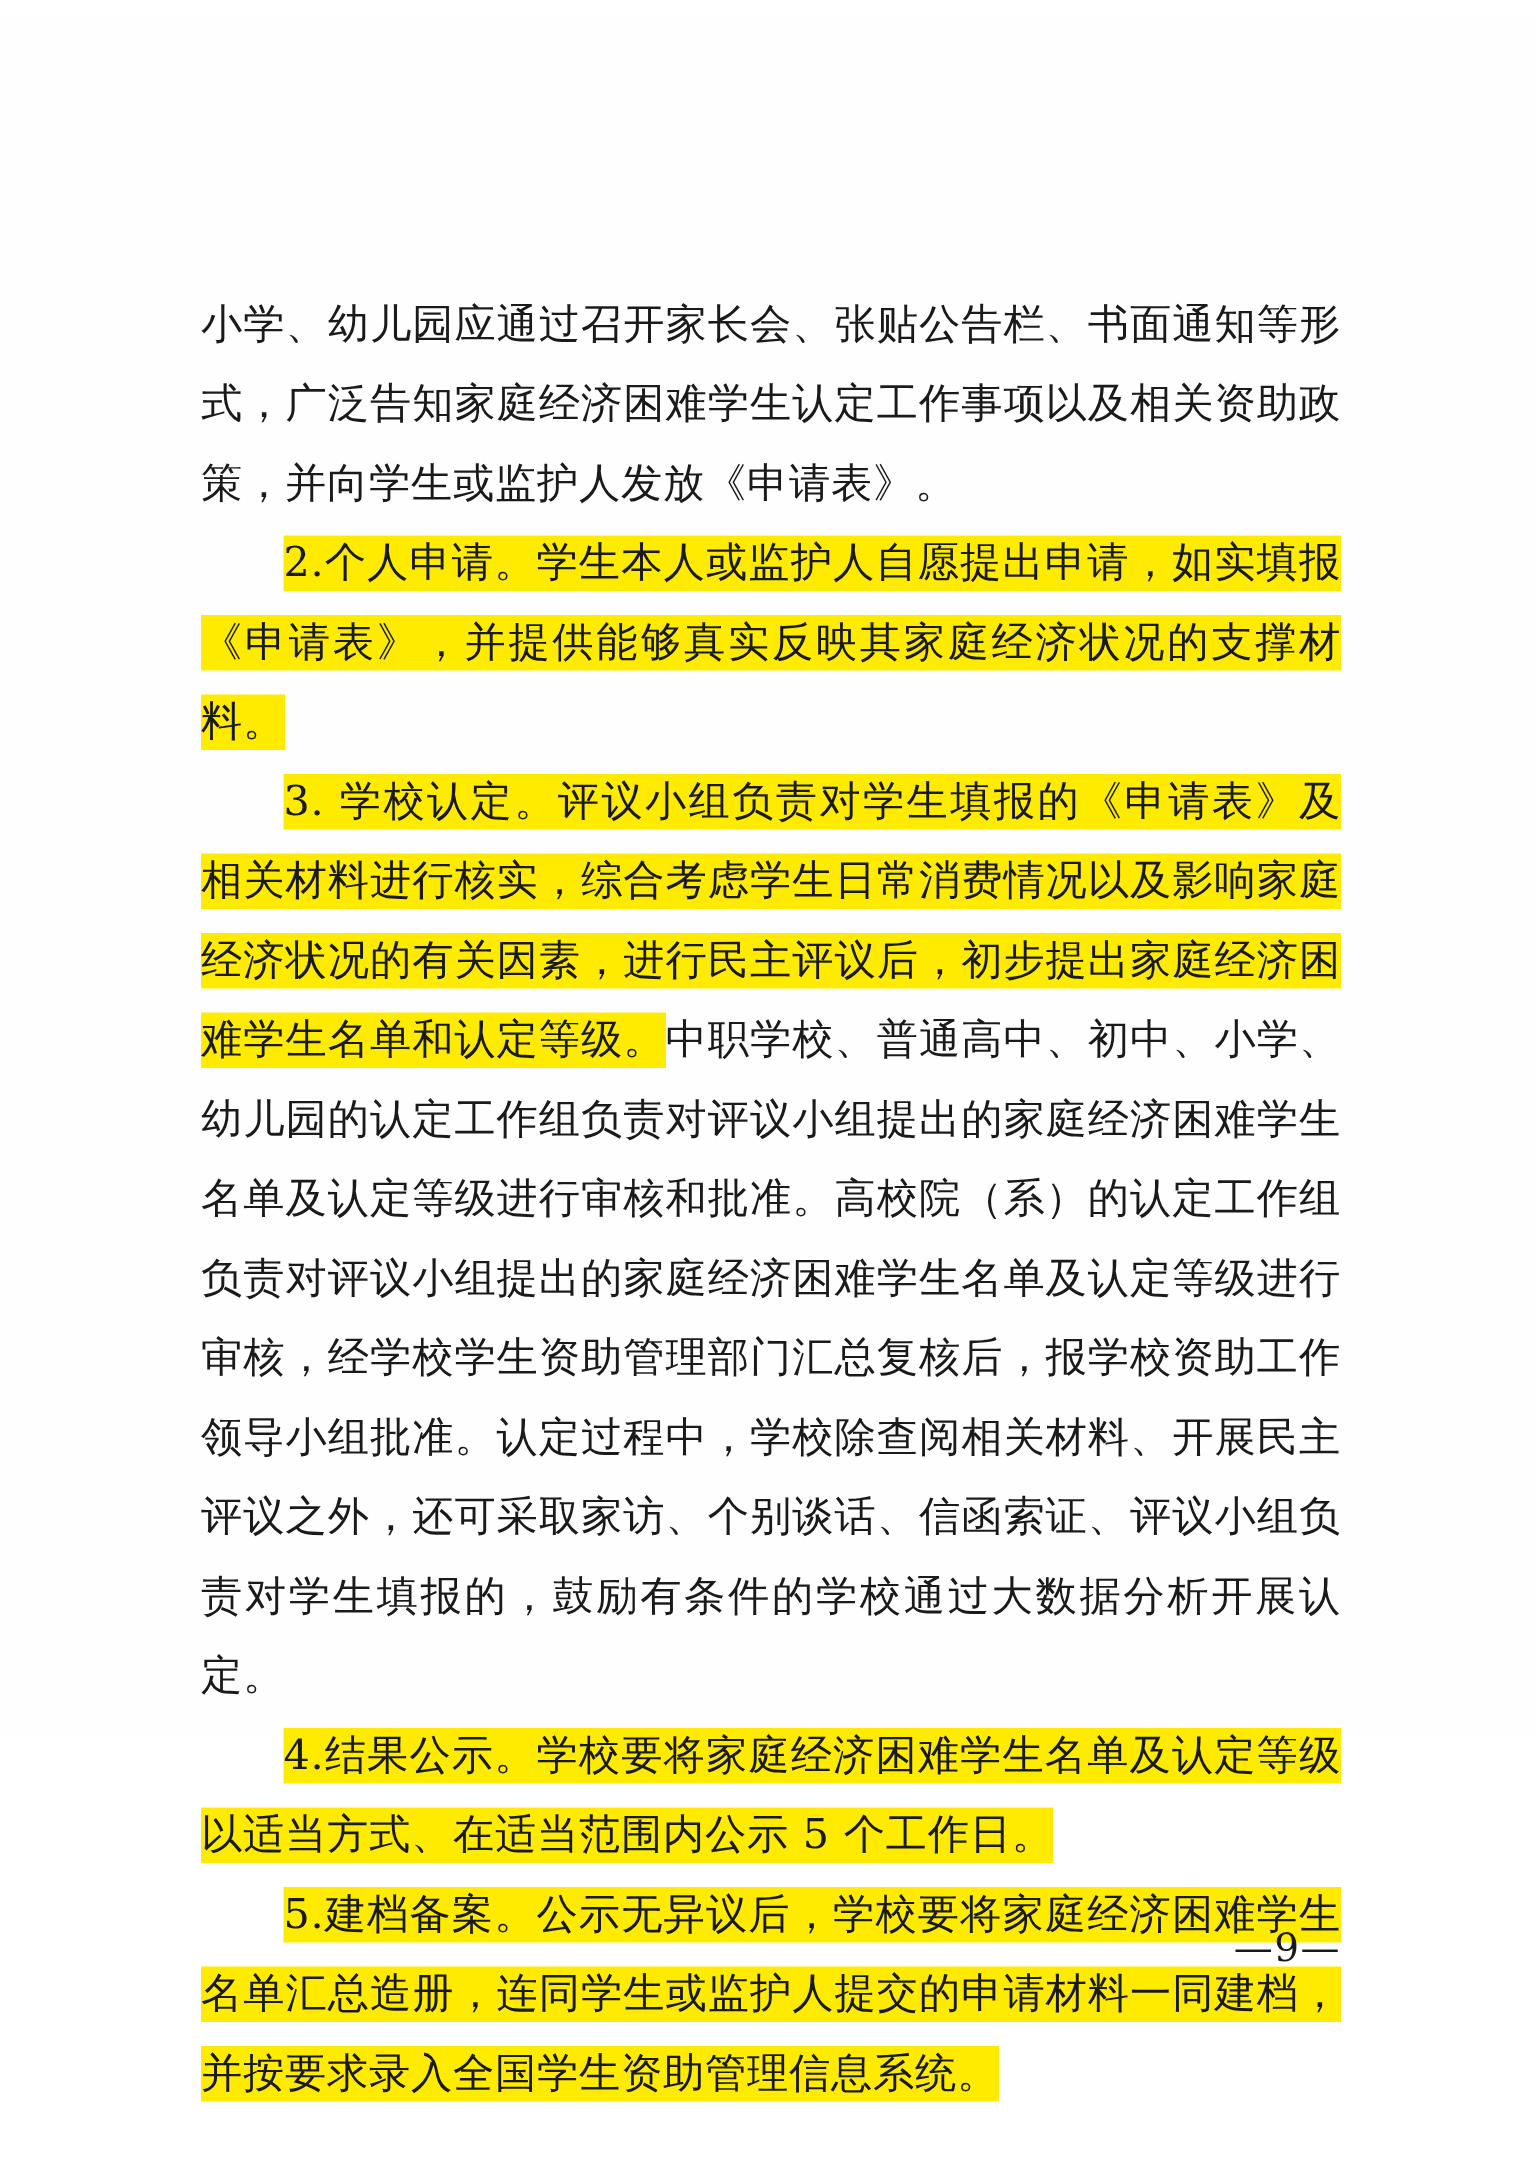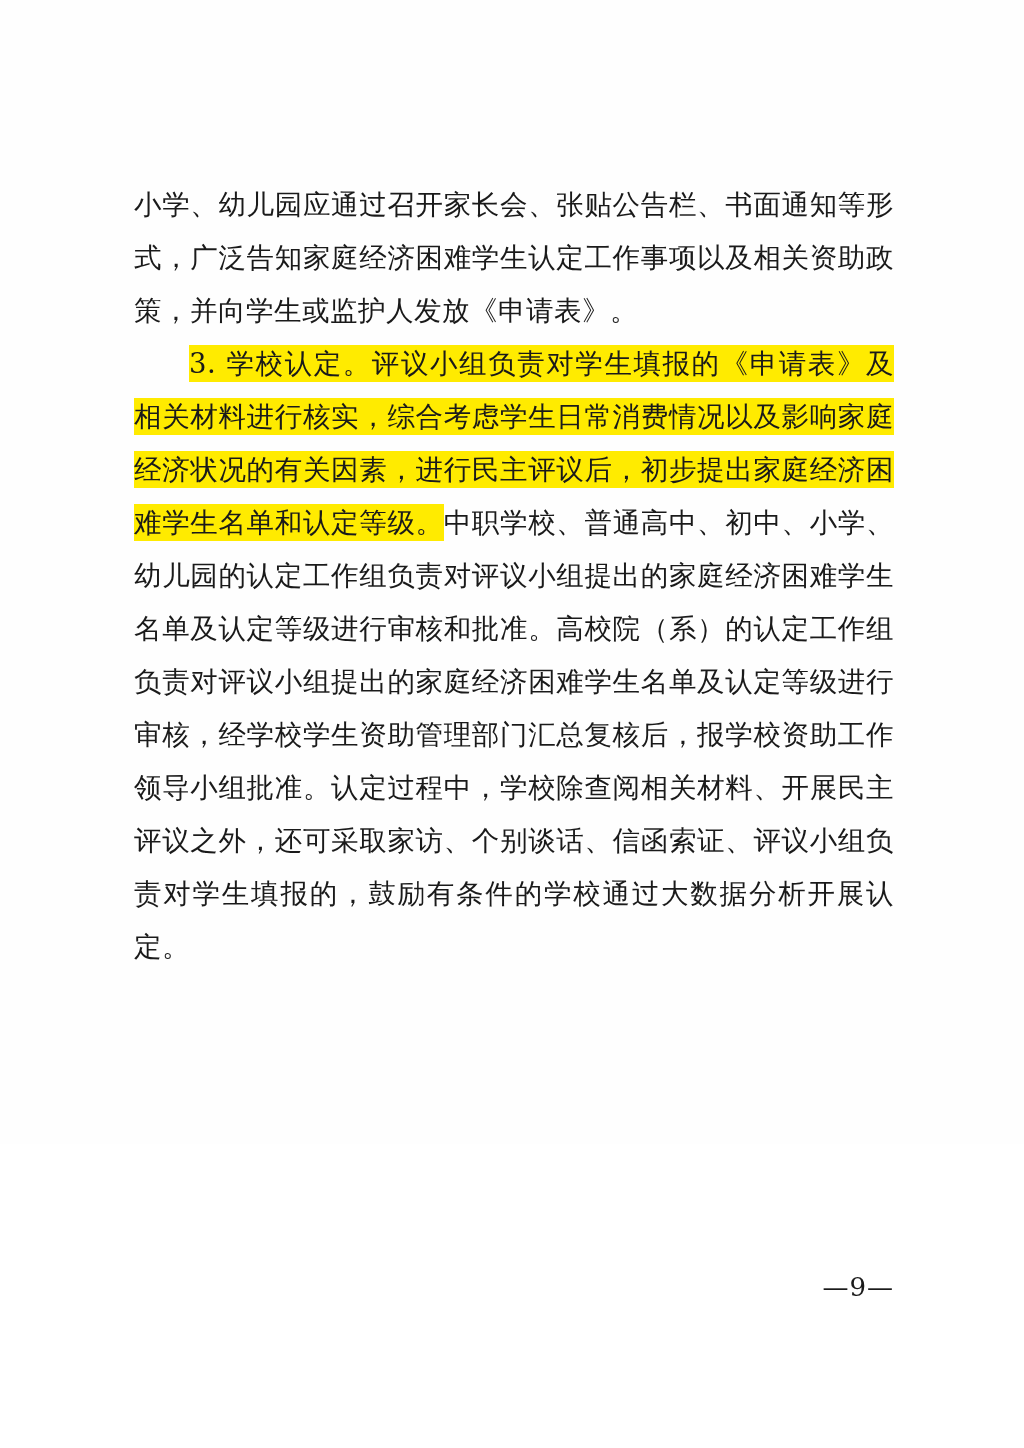--- a/index.html
+++ b/index.html
@@ -11,21 +11,21 @@
     width: 1024px;
     height: 1448px;
     position: relative;
     font-family: "DejaVu Serif", "Liberation Serif", serif;
     color: #1a1a1a;
     overflow: hidden;
   }
   .page {
     position: absolute;
     left: 0;
-    top: 0;
+    top: 12px;
     width: 1024px;
     height: 1144px;
     background: #fefefe;
   }
   .content {
     position: absolute;
     left: 134px;
     top: 178px;
     width: 760px;
   }
@@ -63,21 +63,24 @@
   }
 </style>
 </head>
 <body>
 
 <div class="page">
   <div class="content">
 
     <p class="para">小学、幼儿园应通过召开家长会、张贴公告栏、书面通知等形式，广泛告知家庭经济困难学生认定工作事项以及相关资助政策，并向学生或监护人发放《申请表》。</p>
 
+    <p class="para indent"><span class="hl">2.个人申请。学生本人或监护人自愿提出申请，如实填报《申请表》，并提供能够真实反映其家庭经济状况的支撑材料。</span></p>
 
     <p class="para indent"><span class="hl">3. 学校认定。评议小组负责对学生填报的《申请表》及相关材料进行核实，综合考虑学生日常消费情况以及影响家庭经济状况的有关因素，进行民主评议后，初步提出家庭经济困难学生名单和认定等级。</span><span>中职学校、普通高中、初中、小学、幼儿园的认定工作组负责对评议小组提出的家庭经济困难学生名单及认定等级进行审核和批准。高校院（系）的认定工作组负责对评议小组提出的家庭经济困难学生名单及认定等级进行审核，经学校学生资助管理部门汇总复核后，报学校资助工作领导小组批准。认定过程中，学校除查阅相关材料、开展民主评议之外，还可采取家访、个别谈话、信函索证、评议小组负责对学生填报的，鼓励有条件的学校通过大数据分析开展认定。</span></p>
 
+    <p class="para indent"><span class="hl">4.结果公示。学校要将家庭经济困难学生名单及认定等级以适当方式、在适当范围内公示 5 个工作日。</span></p>
 
+    <p class="para indent"><span class="hl">5.建档备案。公示无异议后，学校要将家庭经济困难学生名单汇总造册，连同学生或监护人提交的申请材料一同建档，并按要求录入全国学生资助管理信息系统。</span></p>
 
   </div>
 
   <div class="pagenum">—9—</div>
 </div>
 
 </body></html>

